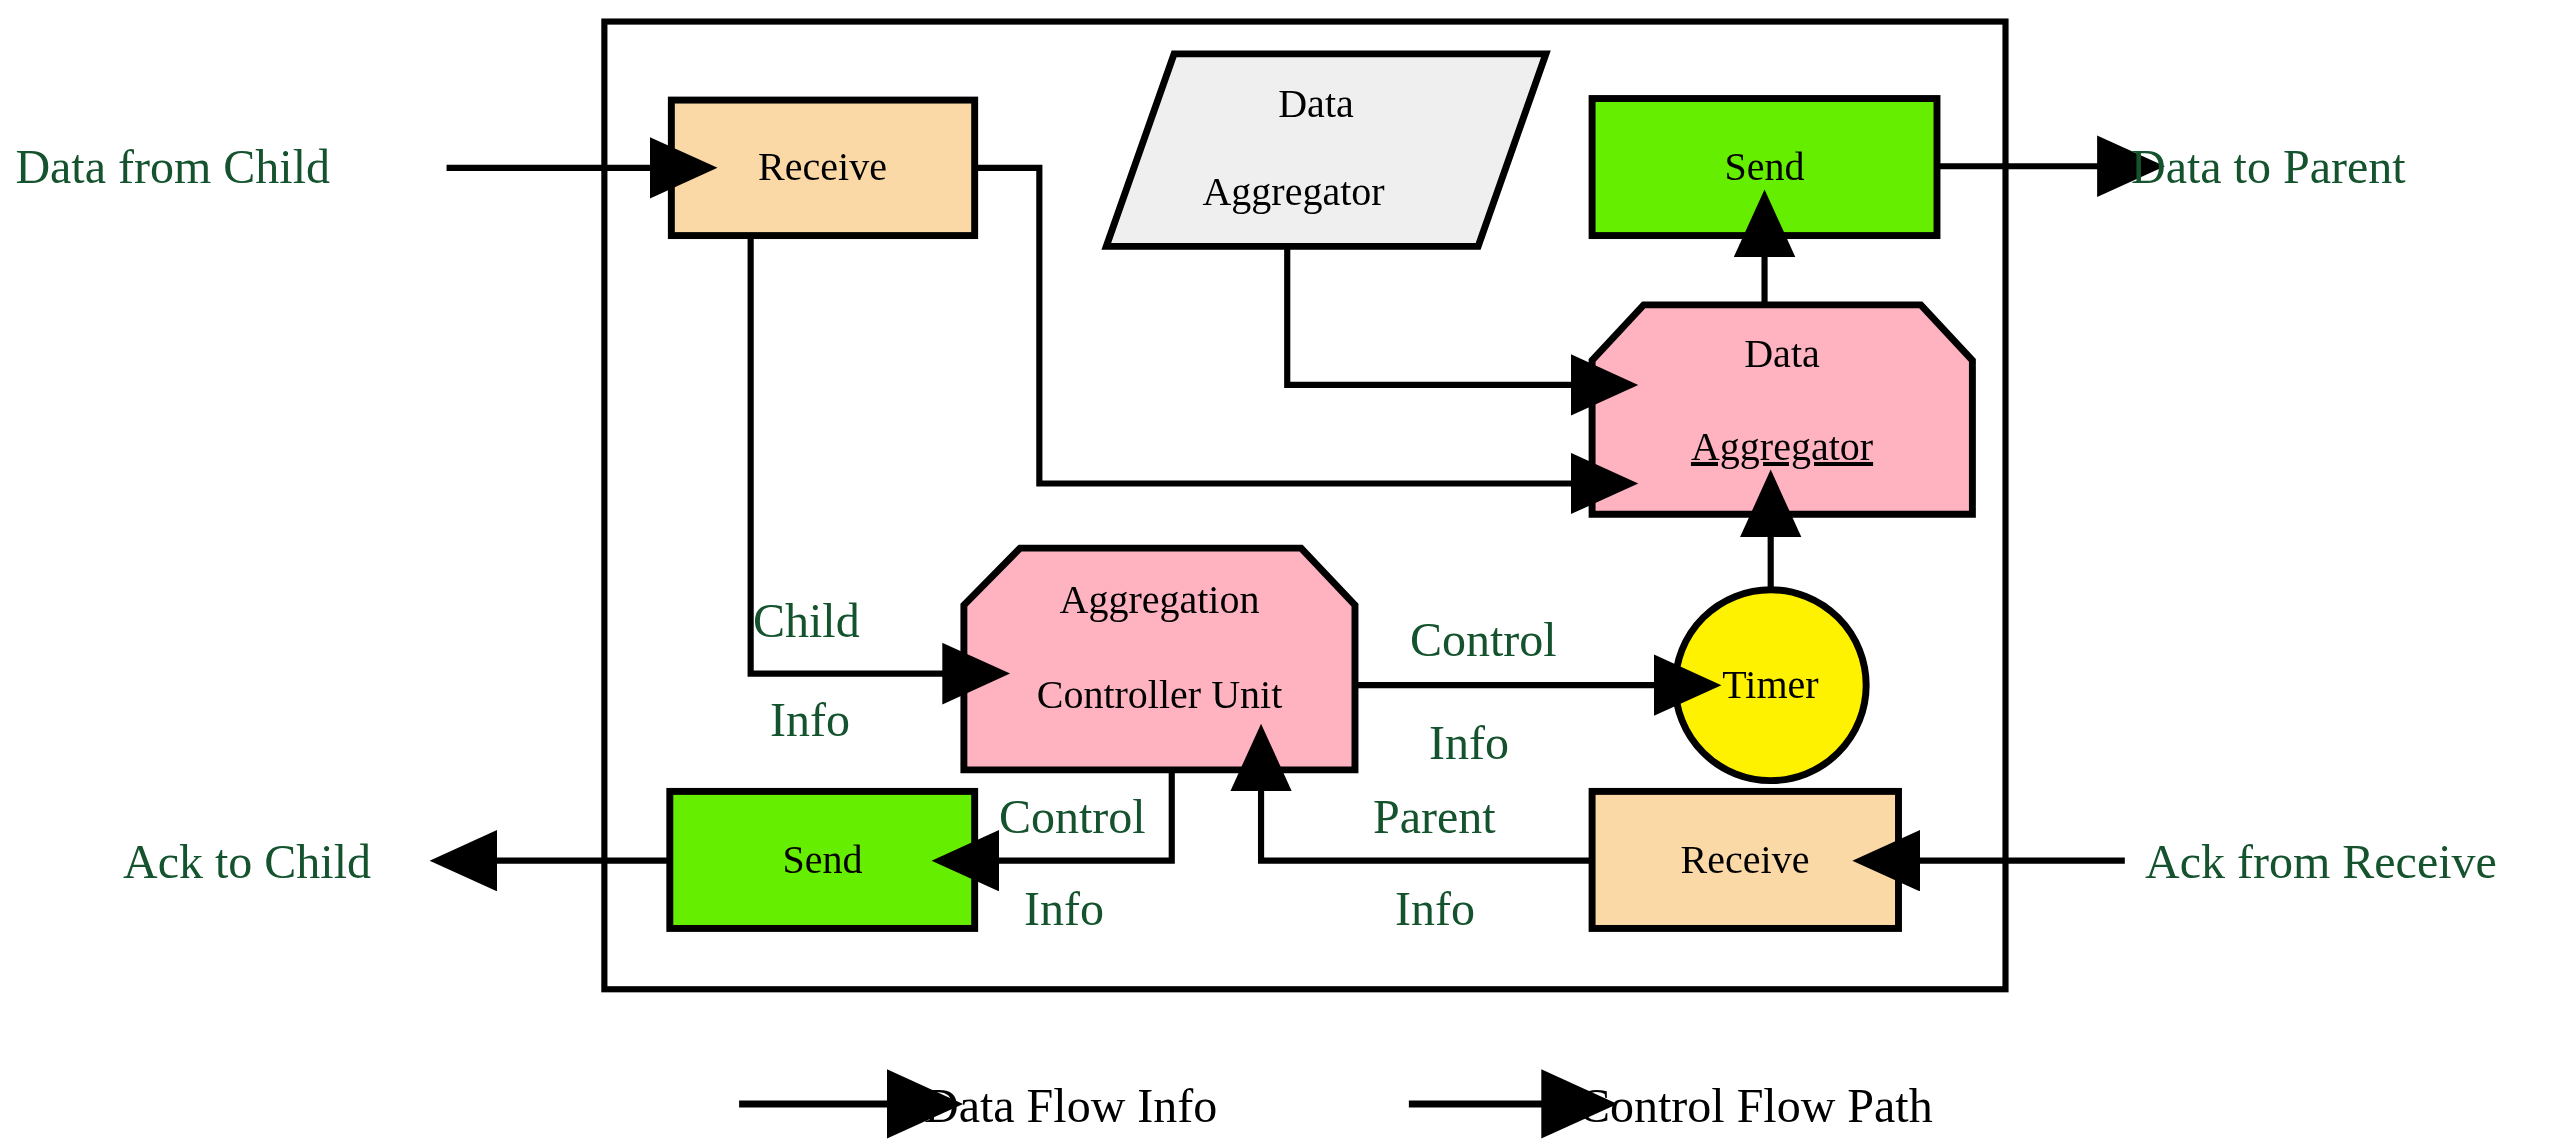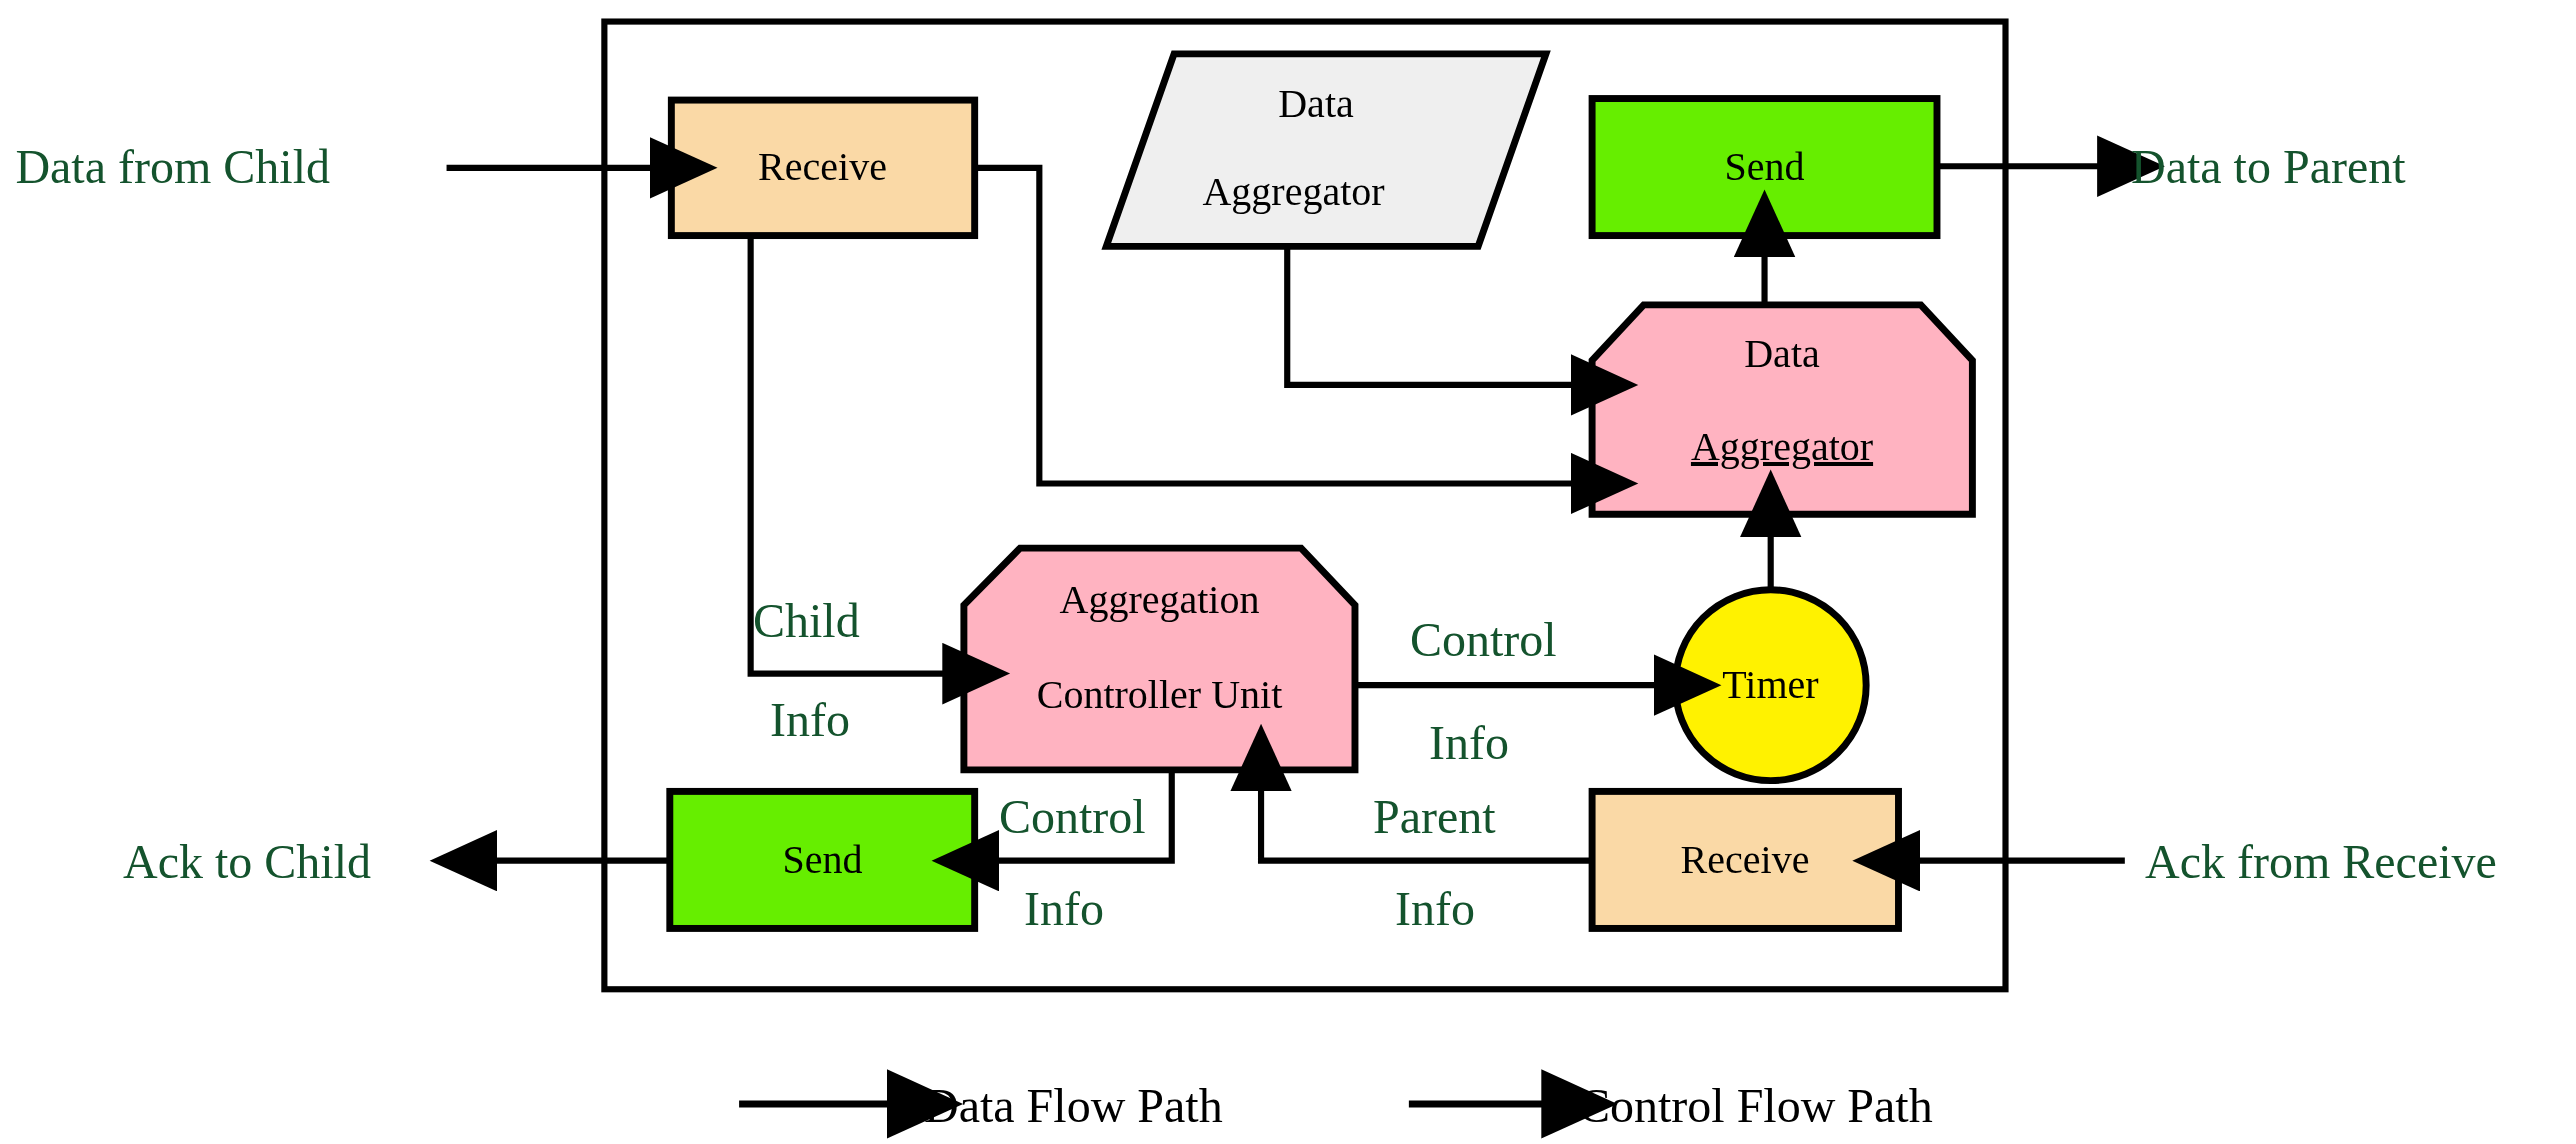--- a/index.html
+++ b/index.html
@@ -103,17 +103,17 @@
 
   <div class="lbl" style="left:1410px;top:616px;">Control</div>
   <div class="lbl" style="left:1429px;top:719px;">Info</div>
 
   <div class="lbl" style="left:999px;top:793px;">Control</div>
   <div class="lbl" style="left:1024px;top:885px;">Info</div>
 
   <div class="lbl" style="left:1373px;top:793px;">Parent</div>
   <div class="lbl" style="left:1395px;top:885px;">Info</div>
 
-  <div class="legtxt" style="left:924px;top:1078px;">Data Flow Path</div>
+  <div class="legtxt" style="left:924px;top:1078px;">Data Flow Info</div>
   <div class="legtxt" style="left:1578px;top:1078px;">Control Flow Path</div>
 
 </div>
 
 
 </body></html>

